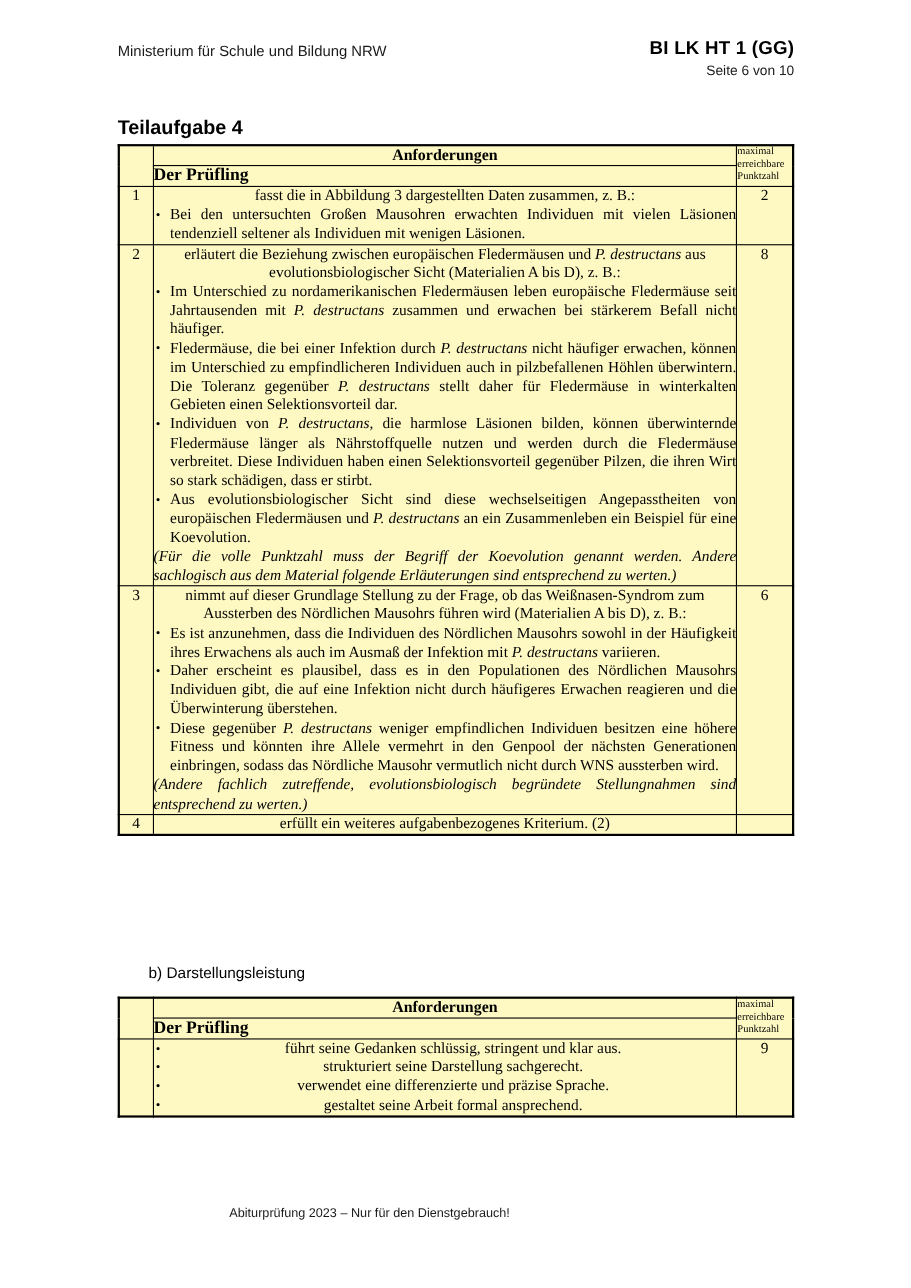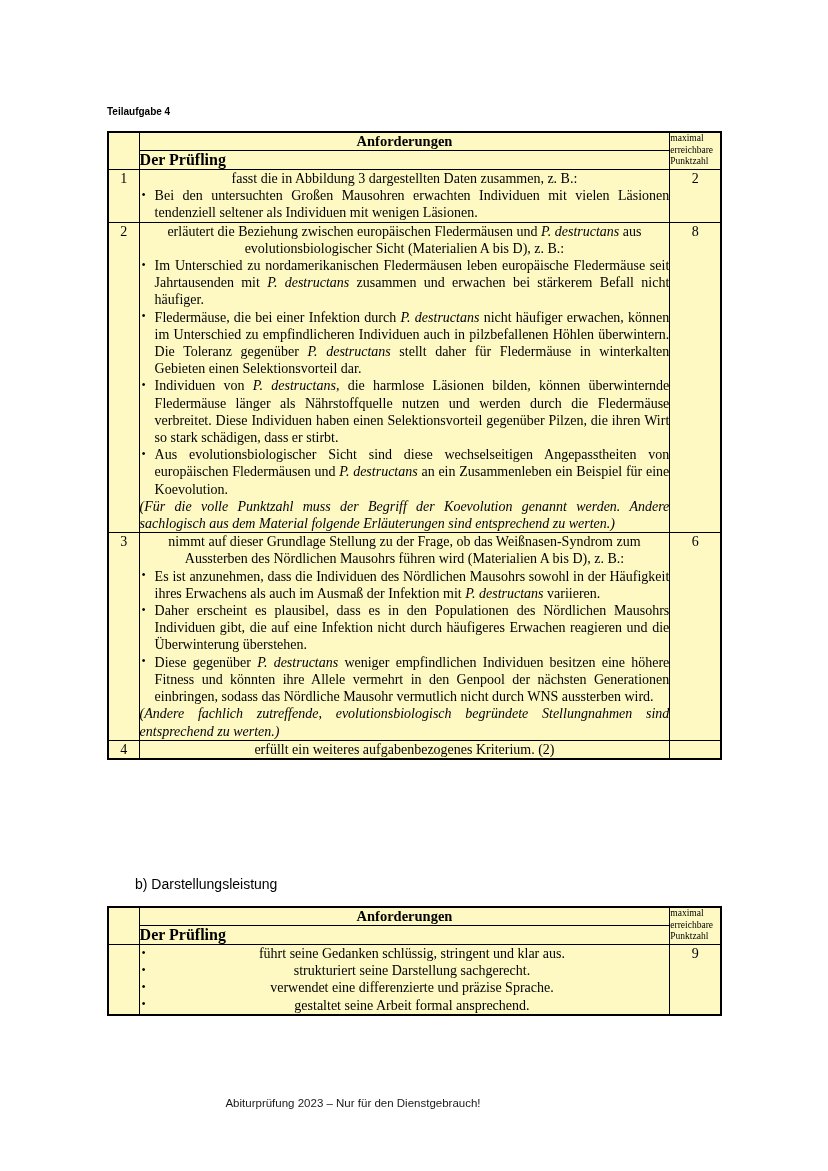--- a/index.html
+++ b/index.html
@@ -56,21 +56,21 @@
     line-height: 18px;
     color: #1a1a1a;
     margin-top: 1px;
   }
 
   
   .section-caption {
     position: absolute;
     left: 107px;
     font-family: "Liberation Sans", sans-serif;
-    font-size: 10px;
+    font-size: 18px;
     font-weight: bold;
     color: #000;
   }
   .section-caption.plain {
     font-weight: normal;
     font-size: 14px;
     padding-left: 28px;
   }
   #caption-teilaufgabe { top: 106px; }
   #caption-darstellung { top: 876px; }
@@ -183,28 +183,34 @@
   
   .doc-footer {
     position: absolute;
     left: 0;
     top: 1097px;
     width: 672px;
     text-align: center;
     font-family: "Liberation Sans", sans-serif;
     font-size: 11.5px;
     color: #1a1a1a;
-    padding-left: 17px;
   }
 </style>
 </head>
 <body>
 
 <div class="page">
 
+  <div class="doc-header">
+    <div class="header-left">Ministerium für Schule und Bildung NRW</div>
+    <div class="header-right">
+      <div class="header-code">BI LK HT 1 (GG)</div>
+      <div class="header-page">Seite 6 von 10</div>
+    </div>
+  </div>
 
   <div class="section-caption" id="caption-teilaufgabe">Teilaufgabe 4</div>
 
   <table class="crit-table" id="table-teilaufgabe4">
     <colgroup>
       <col class="col-num">
       <col class="col-req">
       <col class="col-points">
     </colgroup>
     <tbody>

